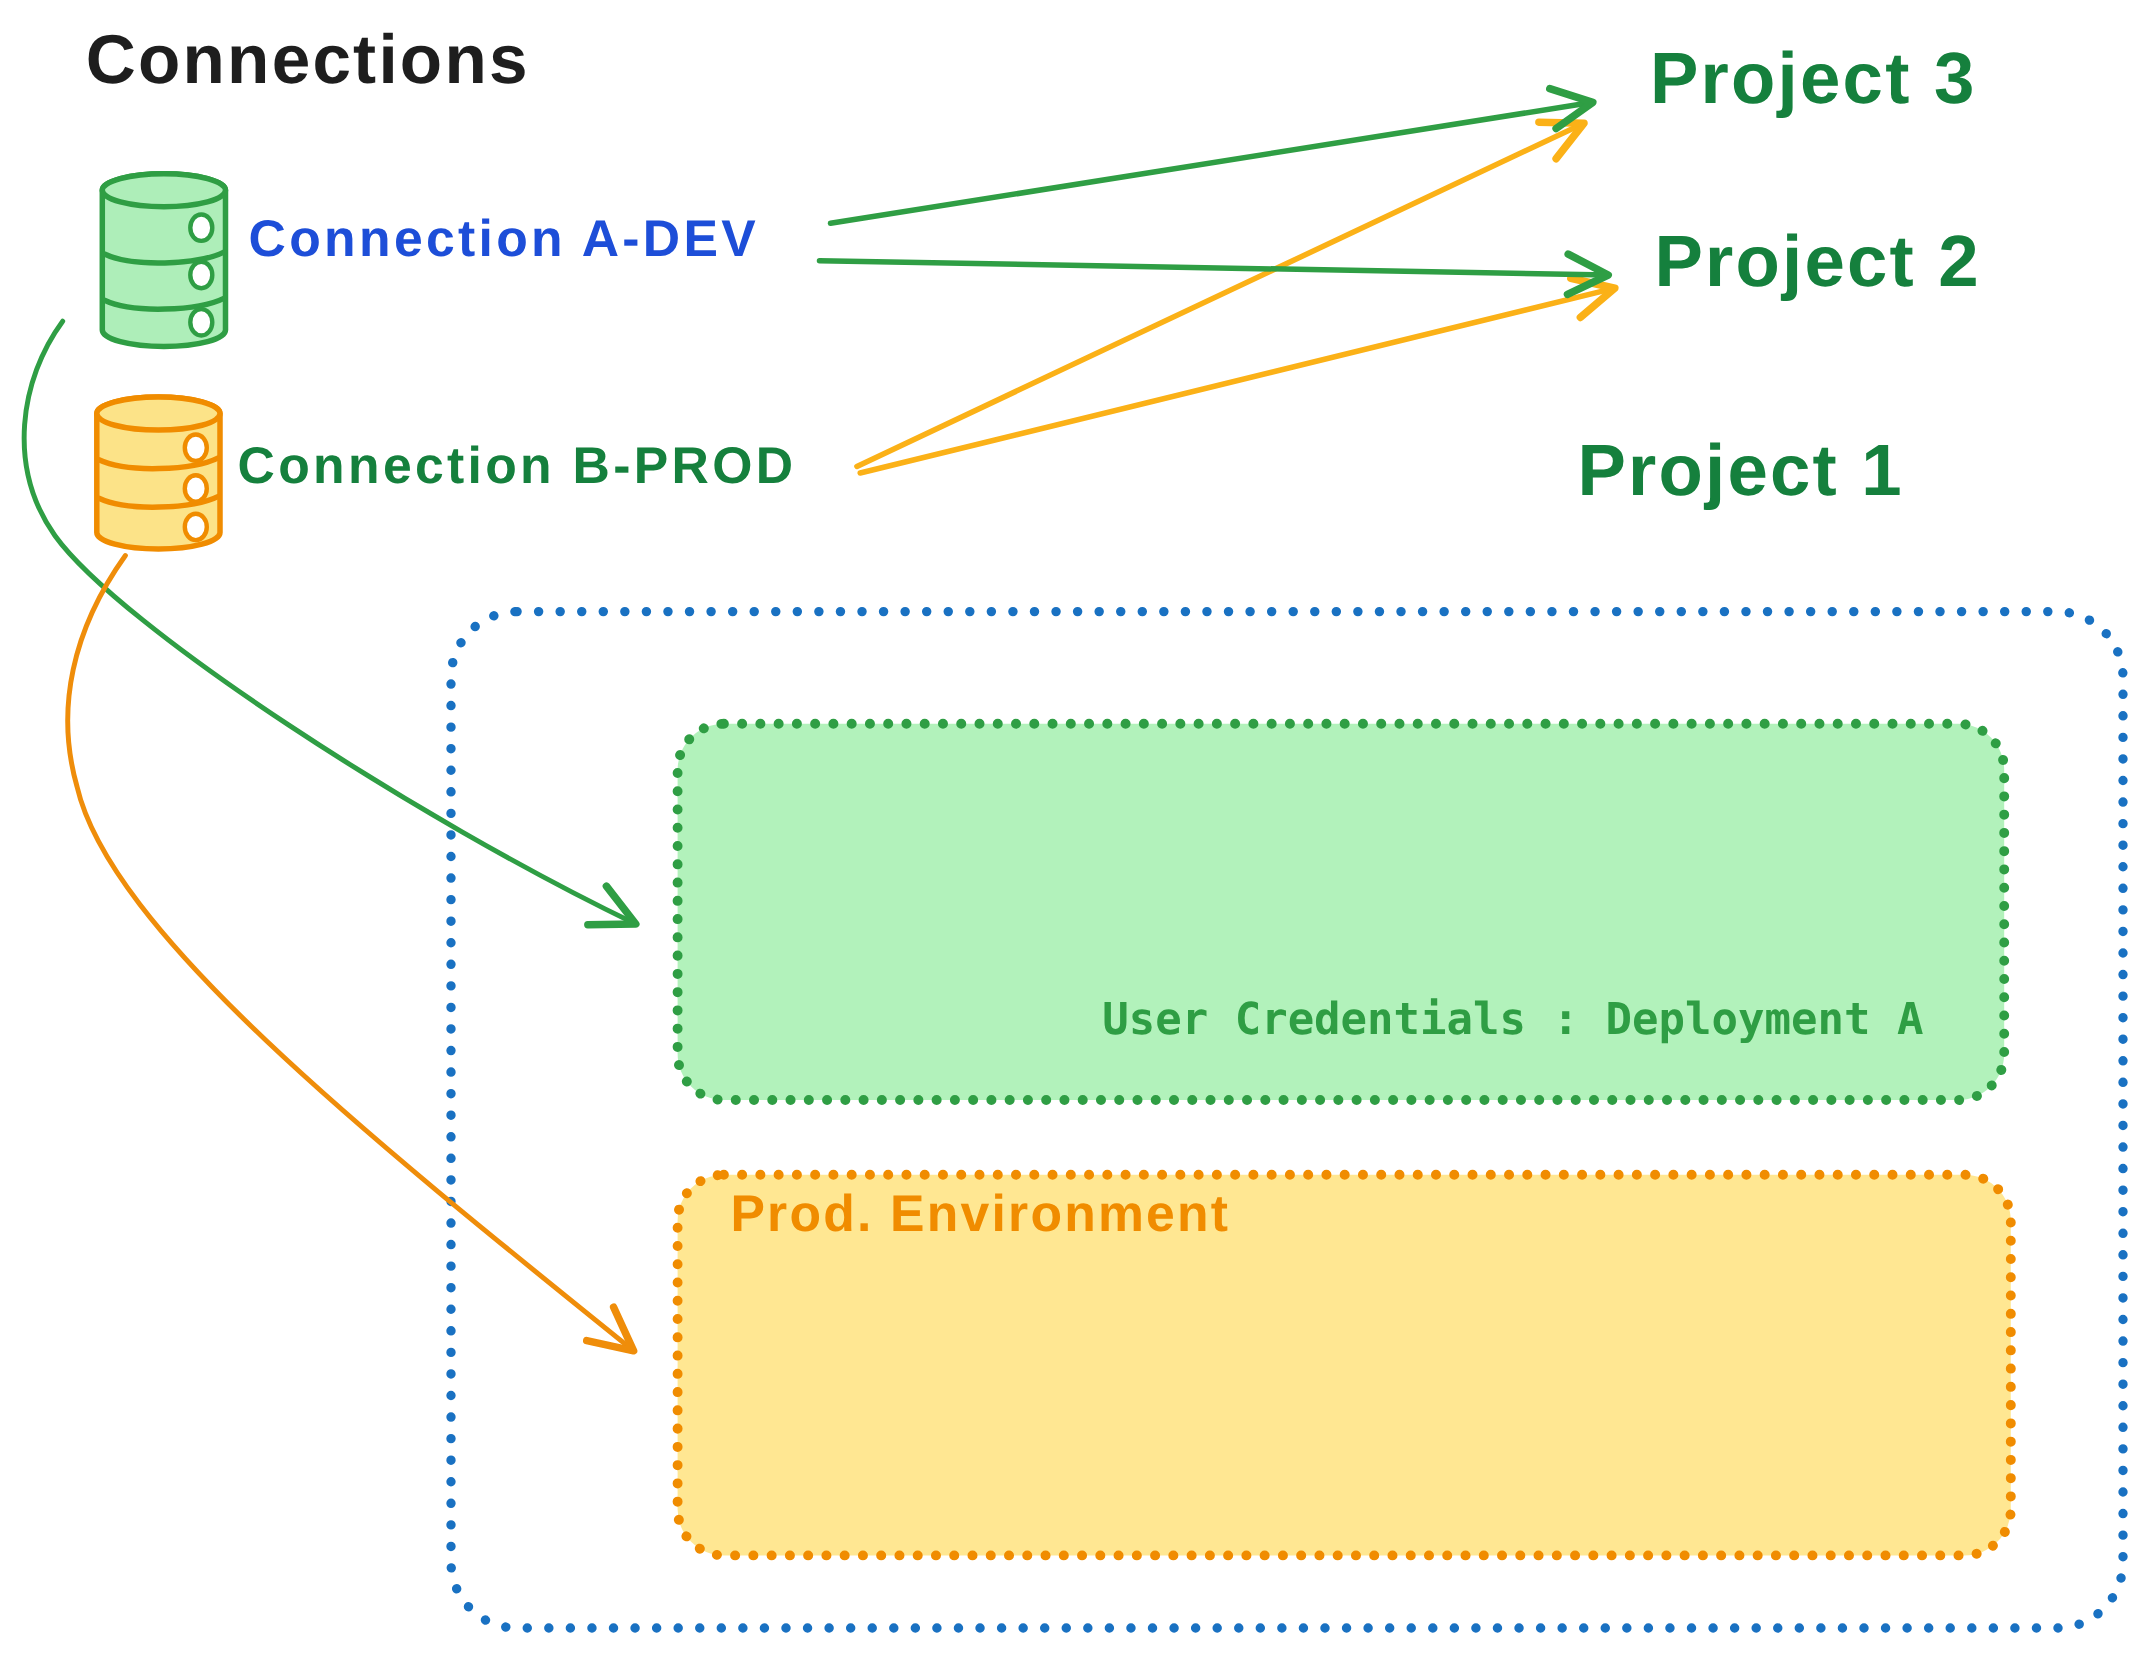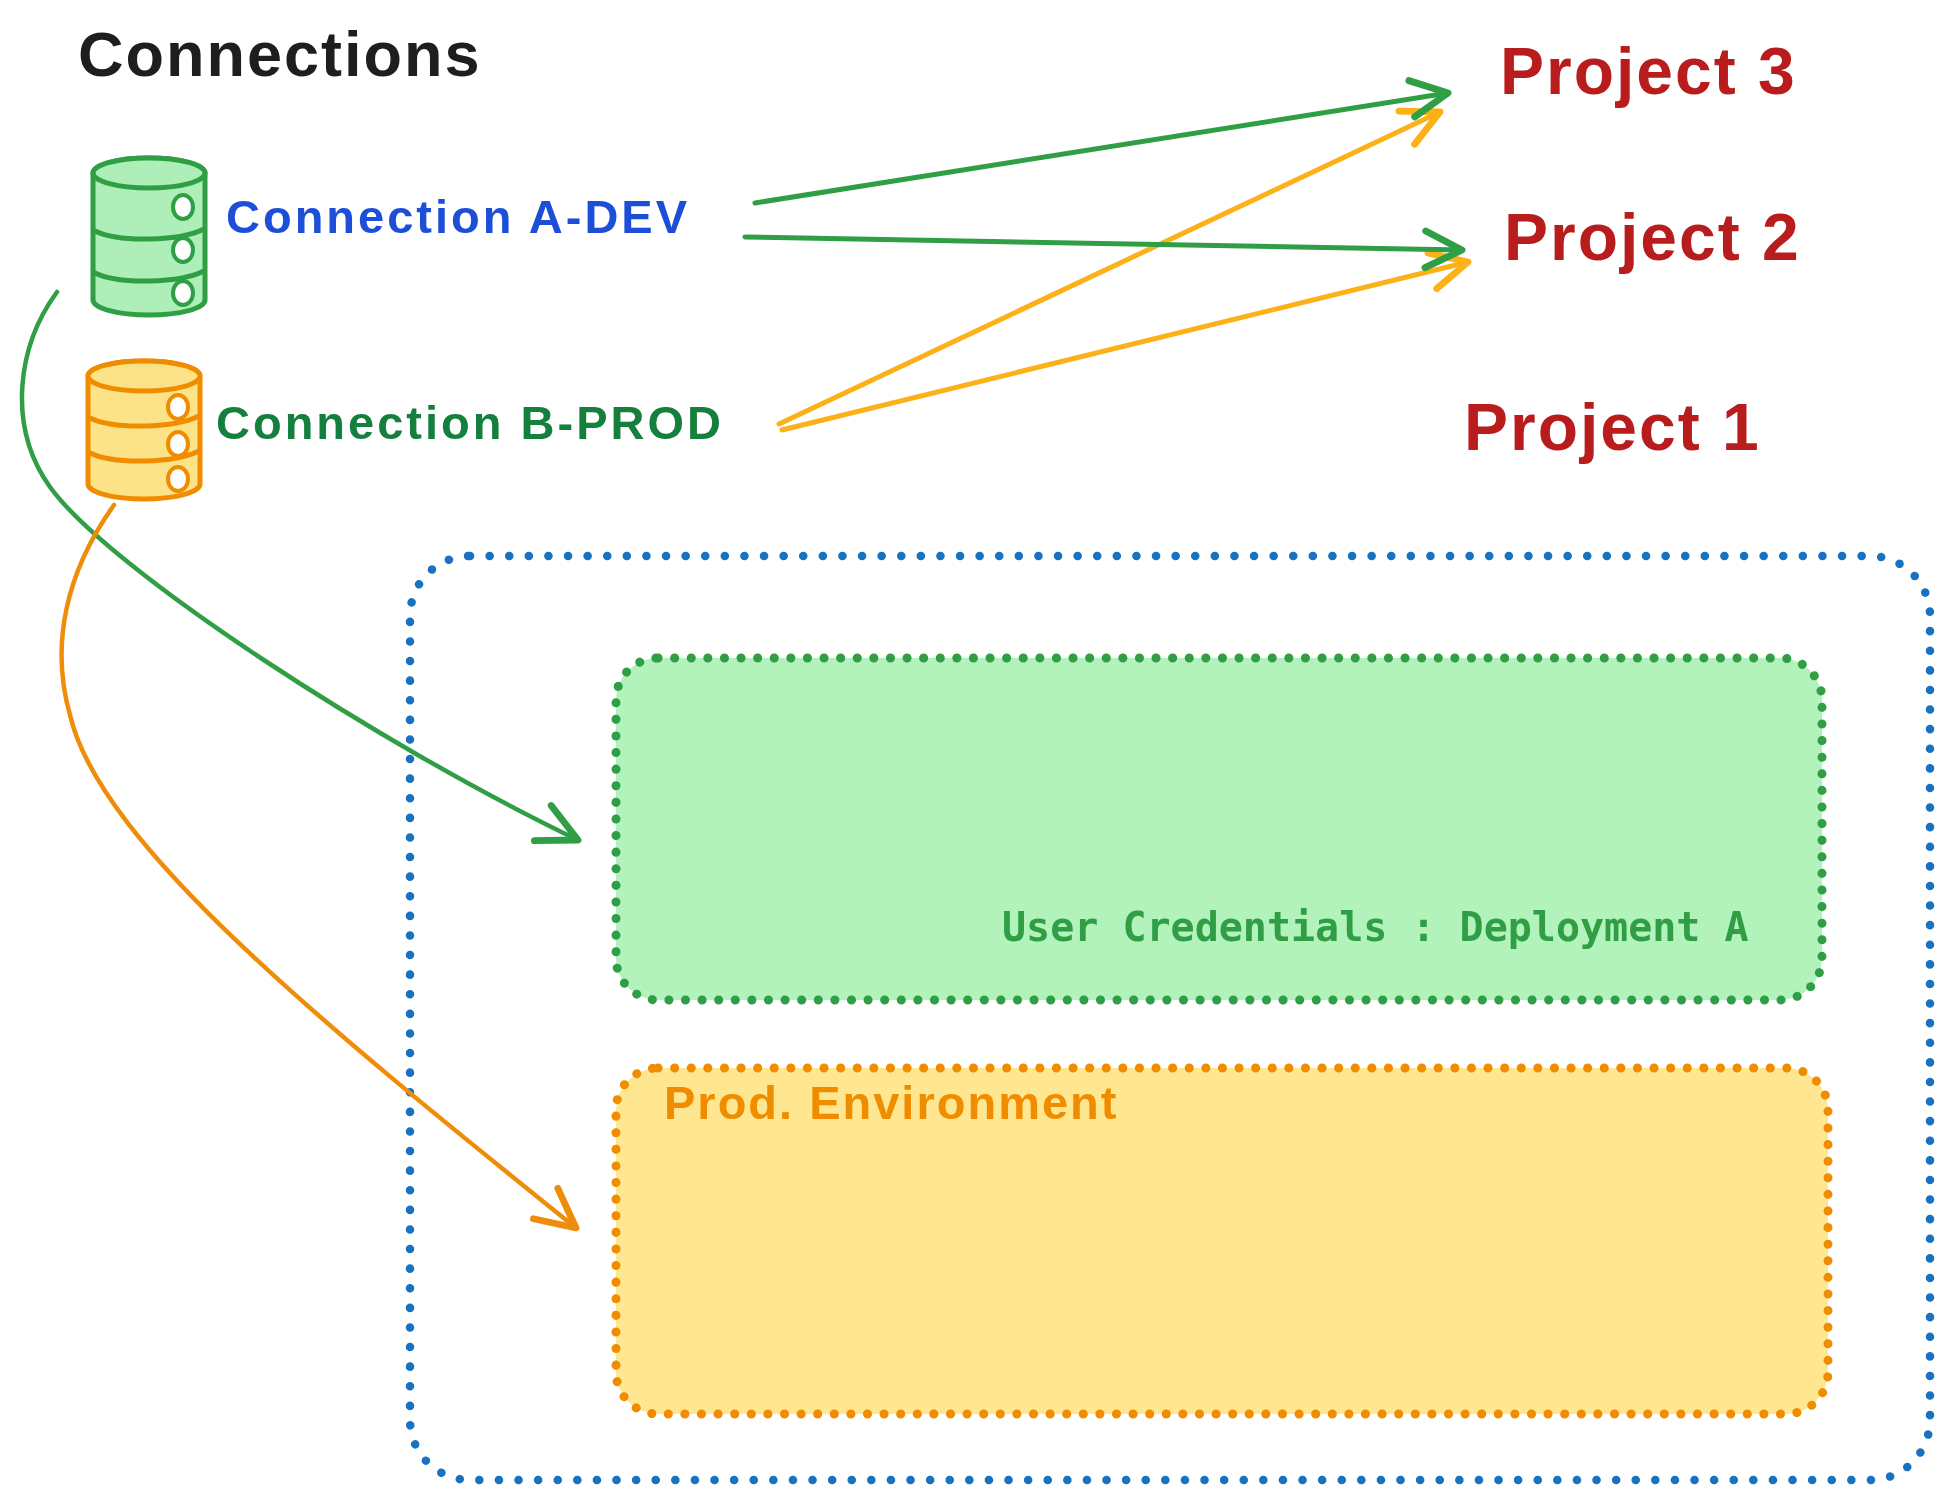--- a/index.html
+++ b/index.html
@@ -14,24 +14,24 @@
   .lbl{
     position:absolute;
     font-weight:700;
     white-space:nowrap;
     line-height:1.15;
   }
   .hand{letter-spacing:3px;}
   .title{left:78px;top:18px;font-size:63px;color:#1e1e1e;letter-spacing:2px;}
   .conn-a{left:226px;top:190px;font-size:47px;color:#1d4ed8;}
   .conn-b{left:216px;top:396px;font-size:47px;color:#15803d;}
-  .project{font-size:66px;color:#b91c1c;letter-spacing:2px;}
+  .project{font-size:66px;color:#15803d;letter-spacing:2px;}
   .p3{left:1500px;top:34px;}
   .p2{left:1504px;top:200px;}
-  .p1{left:1464px;top:390px;}
+  .p1{left:1434px;top:390px;}
   .env-title{font-size:47px;letter-spacing:2px;}
   .dev-title{left:658px;top:692px;color:#2f9e44;}
   .prod-title{left:664px;top:1076px;color:#f08c00;}
   .creds{
     font-family:"DejaVu Sans Mono", monospace;
     font-size:40px;font-weight:700;letter-spacing:0;
   }
   .user-creds{left:1002px;top:904px;color:#2f9e44;}
   .deploy-creds{left:868px;top:1306px;color:#ef8d0a;}
 </style>

